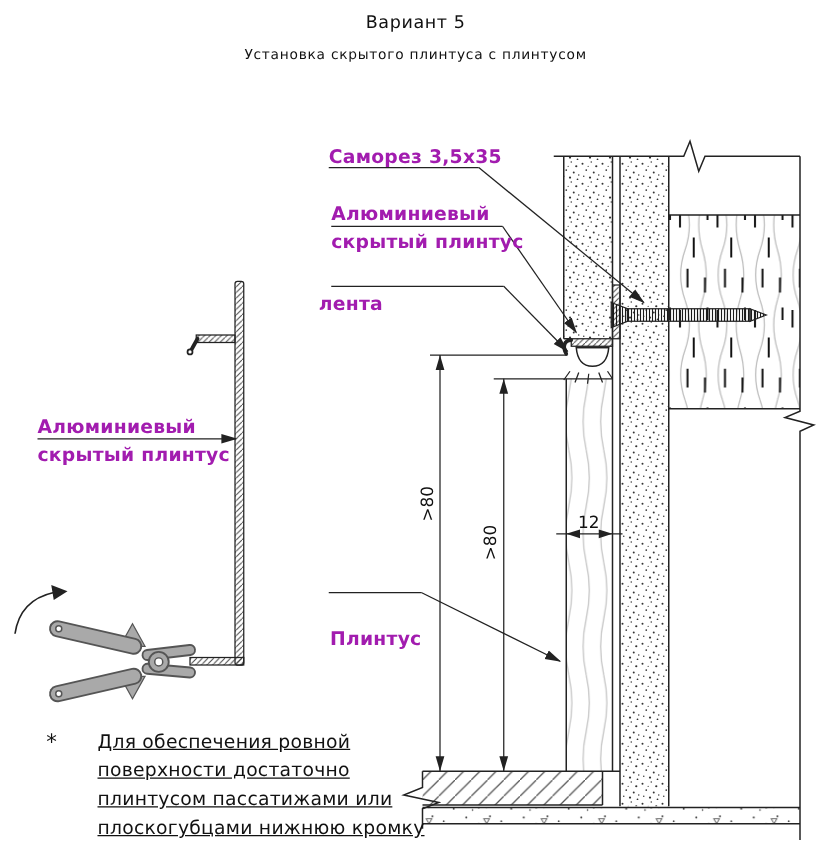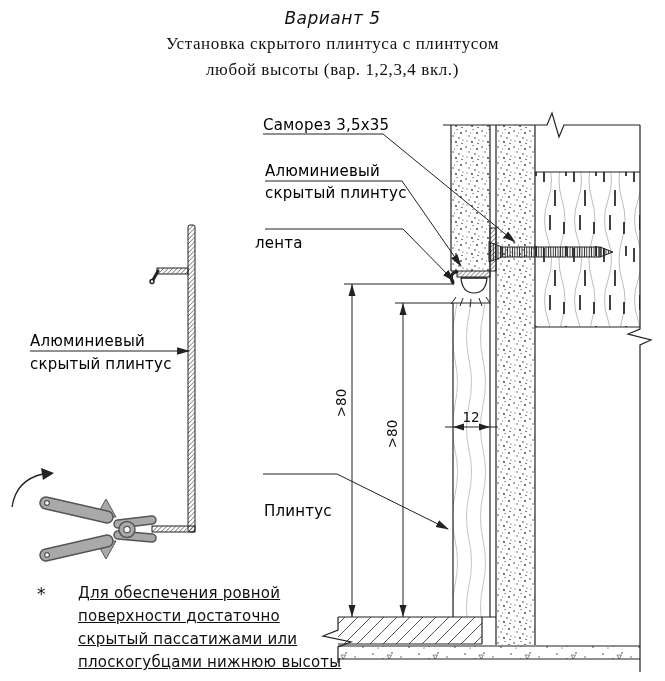--- a/index.html
+++ b/index.html
@@ -1,35 +1,34 @@
 <!DOCTYPE html>
 <html><head>
 <meta charset="utf-8">
 <style>
   html,body{margin:0;padding:0;background:#fff;}
   .page{position:relative;width:665px;height:681px;background:#ffffff;
         font-family:"DejaVu Sans",sans-serif;color:#111;overflow:hidden;}
   .art{position:absolute;left:0;top:0;}
   .ttl{position:absolute;top:5px;left:0;width:665px;text-align:center;line-height:26px;}
-  .ttl .t1{font-size:17px;letter-spacing:0.5px;font-style:italic;}
-  .ttl .t2,.ttl .t3{font-size:17px;letter-spacing:0.6px;font-family:Liberation Serif, serif;}
-  .lbl{position:absolute;font-size:15px;letter-spacing:0.2px;white-space:nowrap;color:#000000;}
+  .ttl .t1{font-size:14px;letter-spacing:0.5px;}
+  .ttl .t2,.ttl .t3{font-size:11px;letter-spacing:0.6px;}
+  .lbl{position:absolute;font-size:15px;letter-spacing:0.2px;white-space:nowrap;color:#a21caf;font-weight:bold;}
   .note{position:absolute;left:78px;top:582px;font-size:15px;line-height:23px;letter-spacing:0.2px;text-decoration:underline;}
   .note-mark{position:absolute;left:37px;top:584px;font-size:17px;}
   .dimtext{font-family:"DejaVu Sans",sans-serif;font-size:13.5px;fill:#111;}
 </style>
 </head>
 <body>
 
 <div class="page">
 
   <div class="ttl">
     <div class="t1">Вариант 5</div>
     <div class="t2">Установка скрытого плинтуса с плинтусом</div>
-    <div class="t3">любой высоты (вар. 1,2,3,4 вкл.)</div>
   </div>
 
   <svg class="art" width="665" height="681" viewBox="0 0 665 681">
     <defs>
       <pattern id="stip" width="16" height="16" patternUnits="userSpaceOnUse">
         <circle cx="2" cy="3" r="0.8" fill="#333"></circle>
           <circle cx="9" cy="1.5" r="0.6" fill="#333"></circle>
         <circle cx="13" cy="5" r="0.9" fill="#333"></circle>
           <circle cx="5" cy="8" r="0.7" fill="#333"></circle>
         <circle cx="11" cy="10" r="0.8" fill="#333"></circle>
@@ -205,17 +204,17 @@
   <div class="lbl" style="left:255px;top:234px;">лента</div>
   <div class="lbl" style="left:264px;top:455px;margin-top:47px;">Плинтус</div>
 
   <div class="lbl" style="left:30px;top:332px;">Алюминиевый</div>
   <div class="lbl" style="left:30px;top:355px;">скрытый плинтус</div>
 
   <div class="note-mark">*</div>
   <div class="note">
     <div>Для обеспечения ровной</div>
     <div>поверхности достаточно</div>
-    <div>скрытый пассатижами или</div>
-    <div>плоскогубцами нижнюю высоты</div>
+    <div>плинтусом пассатижами или</div>
+    <div>плоскогубцами нижнюю кромку</div>
   </div>
 
 </div>
 
 </body></html>

